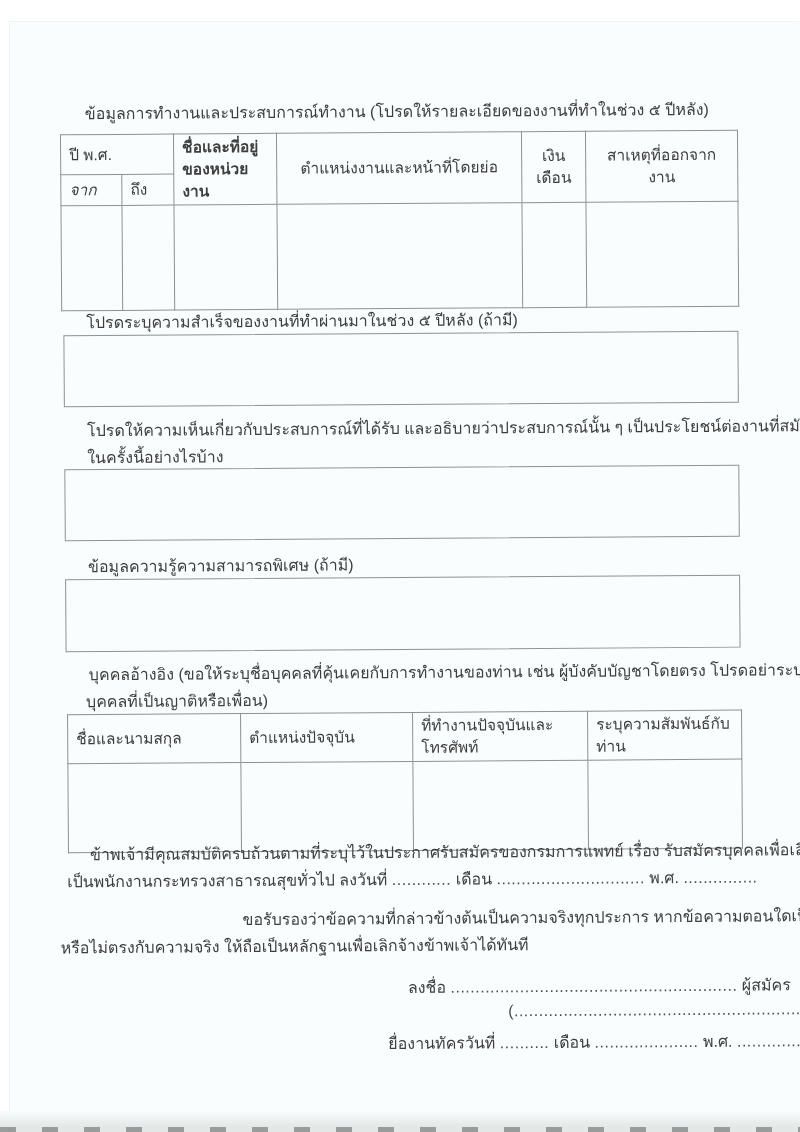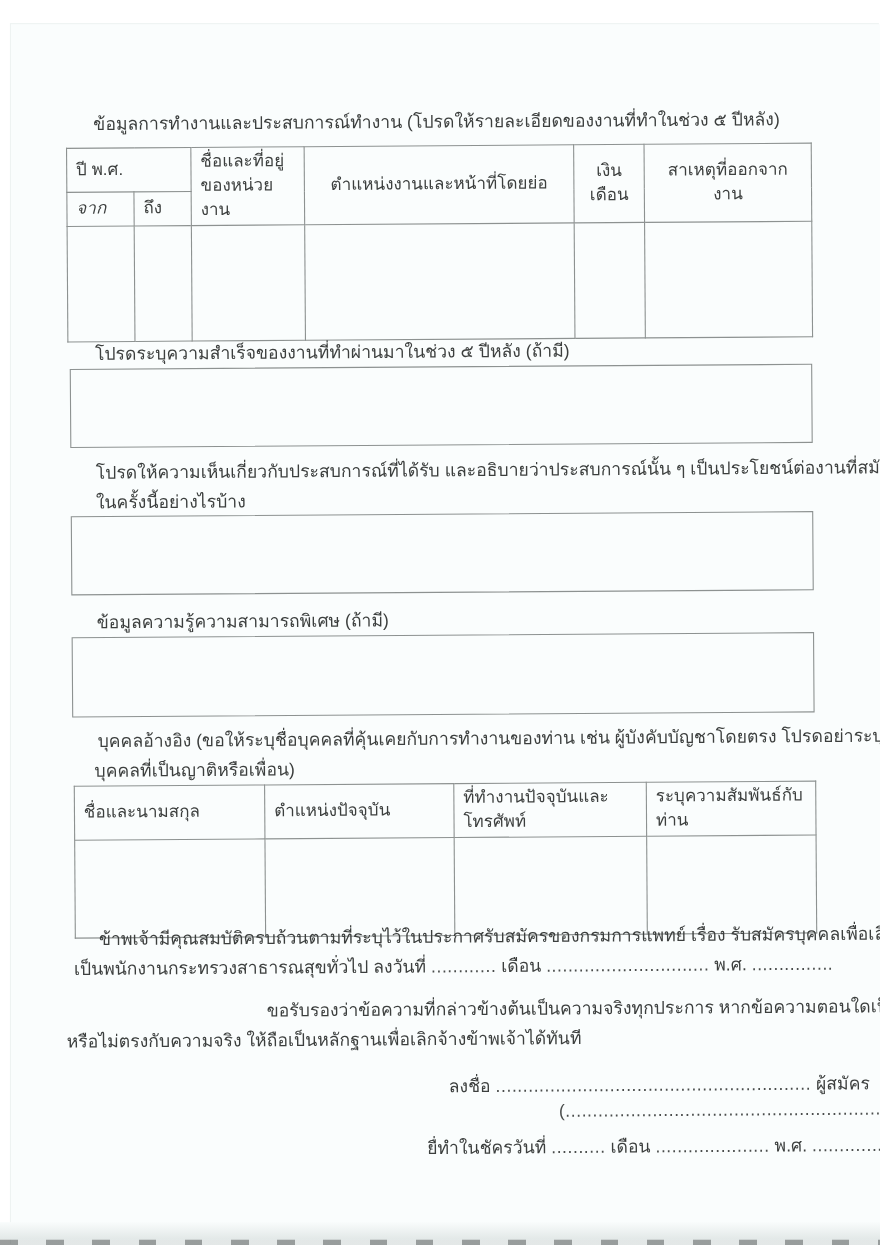--- a/index.html
+++ b/index.html
@@ -13,21 +13,21 @@
     position: absolute; left: 10px; top: 22px; width: 790px; height: 1110px;
     background: #fafdfd;
     box-shadow: -1px -1px 0 #eef3f2;
   }
   #content {
     position: absolute; left: 0; top: 0; width: 800px; height: 1132px;
     transform: rotate(-0.4deg);
   }
   .abs { position: absolute; }
   .lbl { font-size: 16px; line-height: 27px; white-space: nowrap; }
-  .wrap2 { white-space: normal; }
+  .wrap2 { white-space: normal; font-weight: bold; }
   table.frm { border-collapse: collapse; table-layout: fixed; }
   table.frm td {
     border: 1px solid #8d9291; padding: 2px 8px;
     font-size: 15.5px; line-height: 22px; vertical-align: middle;
     overflow: hidden;
   }
   td.ctr { text-align: center; }
   td.top { vertical-align: top; padding-top: 6px; }
   .box {
     position: absolute; border: 1px solid #8d9291; background: transparent;
@@ -142,21 +142,21 @@
     <div class="abs lbl" style="left:240px; top:905px;">ขอรับรองว่าข้อความที่กล่าวข้างต้นเป็นความจริงทุกประการ หากข้อความตอนใดเป็นความเท็จ</div>
     <div class="abs lbl" style="left:58px; top:932px;">หรือไม่ตรงกับความจริง ให้ถือเป็นหลักฐานเพื่อเลิกจ้างข้าพเจ้าได้ทันที</div>
 
     <div class="abs sig" style="left:405px; top:975px;">
       <span>ลงชื่อ</span>
       <span class="dots">..........................................................</span>
       <span>ผู้สมัคร</span>
     </div>
     <div class="abs sig dots" style="left:505px; top:1003px;">(..........................................................)</div>
     <div class="abs sig" style="left:385px; top:1031px;">
-      <span>ยื่ทำในชัครวันที่</span>
+      <span>ยื่องานทัครวันที่</span>
       <span class="dots">..........</span>
       <span>เดือน</span>
       <span class="dots">.....................</span>
       <span>พ.ศ.</span>
       <span class="dots">..............</span>
     </div>
 
   </div>
 
   <div id="bottom-band"></div>

